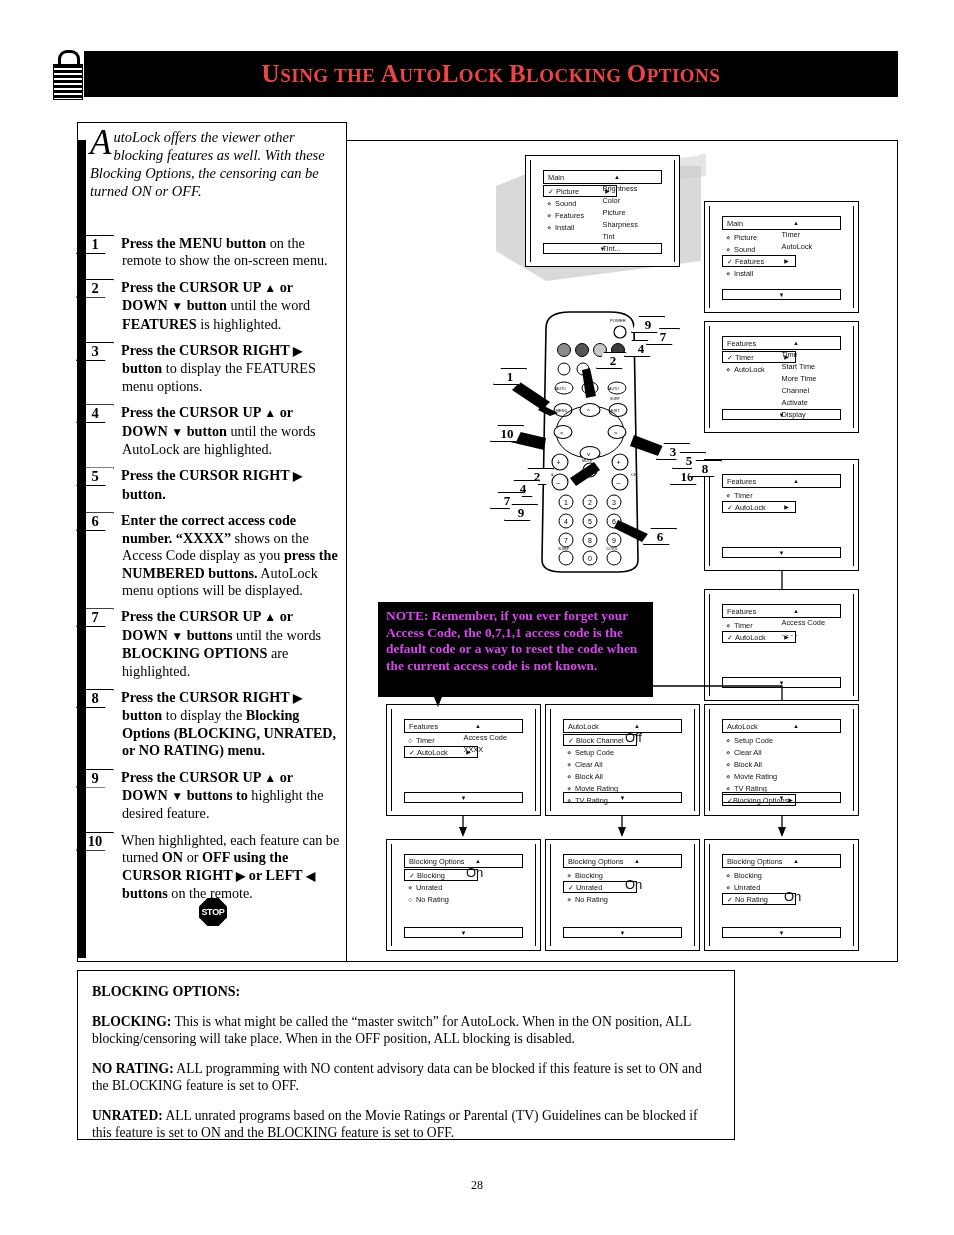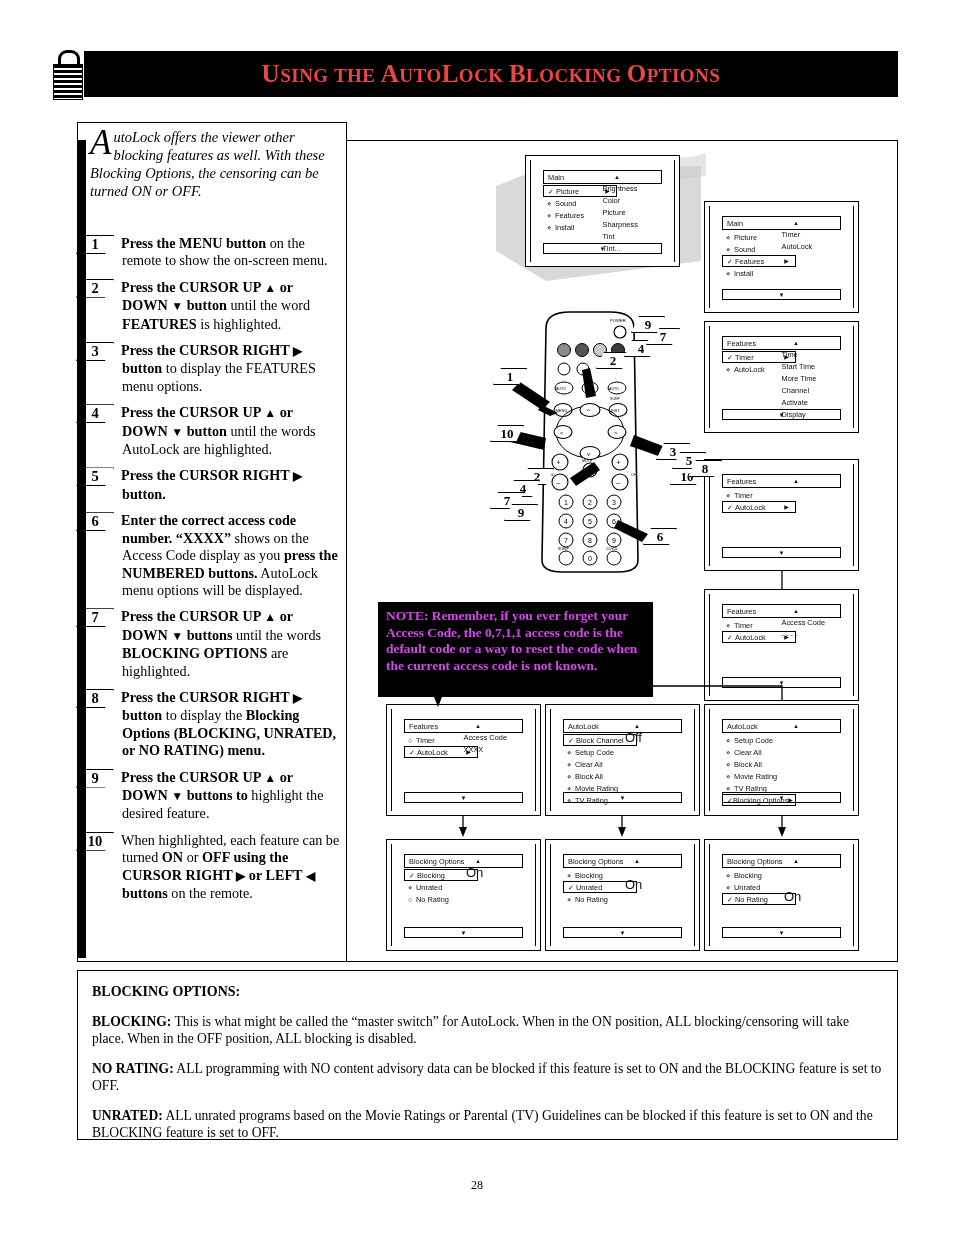--- a/index.html
+++ b/index.html
@@ -308,21 +308,21 @@
     text-align: center;
     font-family: "Liberation Serif", serif;
     font-weight: bold;
     font-size: 13px;
   }
 
   
   #explain-box {
     position: absolute;
     left: 77px; top: 970px;
-    width: 821px; height: 170px;
+    width: 658px; height: 170px;
     border: 1.5px solid #000;
     box-sizing: border-box;
     padding: 12px 14px;
     font-family: "Liberation Serif", serif;
     font-size: 13.6px;
     line-height: 17px;
   }
   #explain-box .ehead {
     font-weight: bold;
     margin-bottom: 13px;
@@ -430,20 +430,23 @@
       </div>
       <div class="step">
         <span class="step-num">
           <span class="diamond"></span>
           <span class="nlabel">10</span>
         </span>
         <div class="step-body">When highlighted, each feature can be turned <b>ON</b> or <b>OFF using the CURSOR RIGHT <span class="arr">▶</span> or LEFT <span class="arr">◀</span> buttons</b> on the remote.</div>
       </div>
     </div>
 
+  <div id="stop-badge-wrap">
+    <span id="stop-badge">STOP</span>
+  </div>
 </div>
 
 <div id="diagram-panel">
 
   <svg width="553" height="822" style="position:absolute;left:0;top:0;">
     <polygon points="150,45 200,25 355,25 355,120 200,140 150,110" fill="#d2d2d2" opacity="0.85"></polygon>
     <polygon points="175,35 350,15 360,12 360,35 200,55" fill="#cccccc" opacity="0.5"></polygon>
   </svg>
 
   <div class="tv" style="left:179px; top:14px; width:155px; height:112px;">

